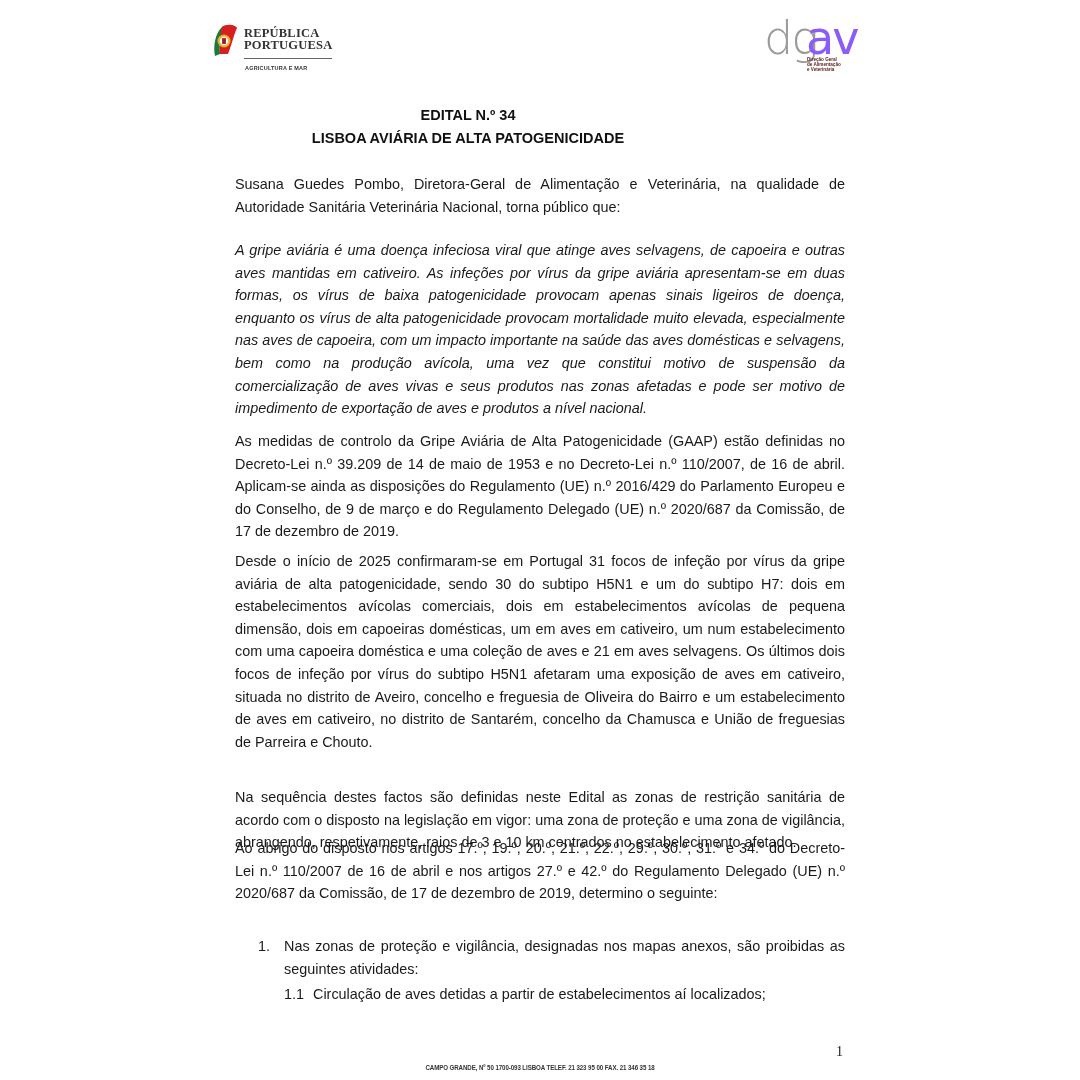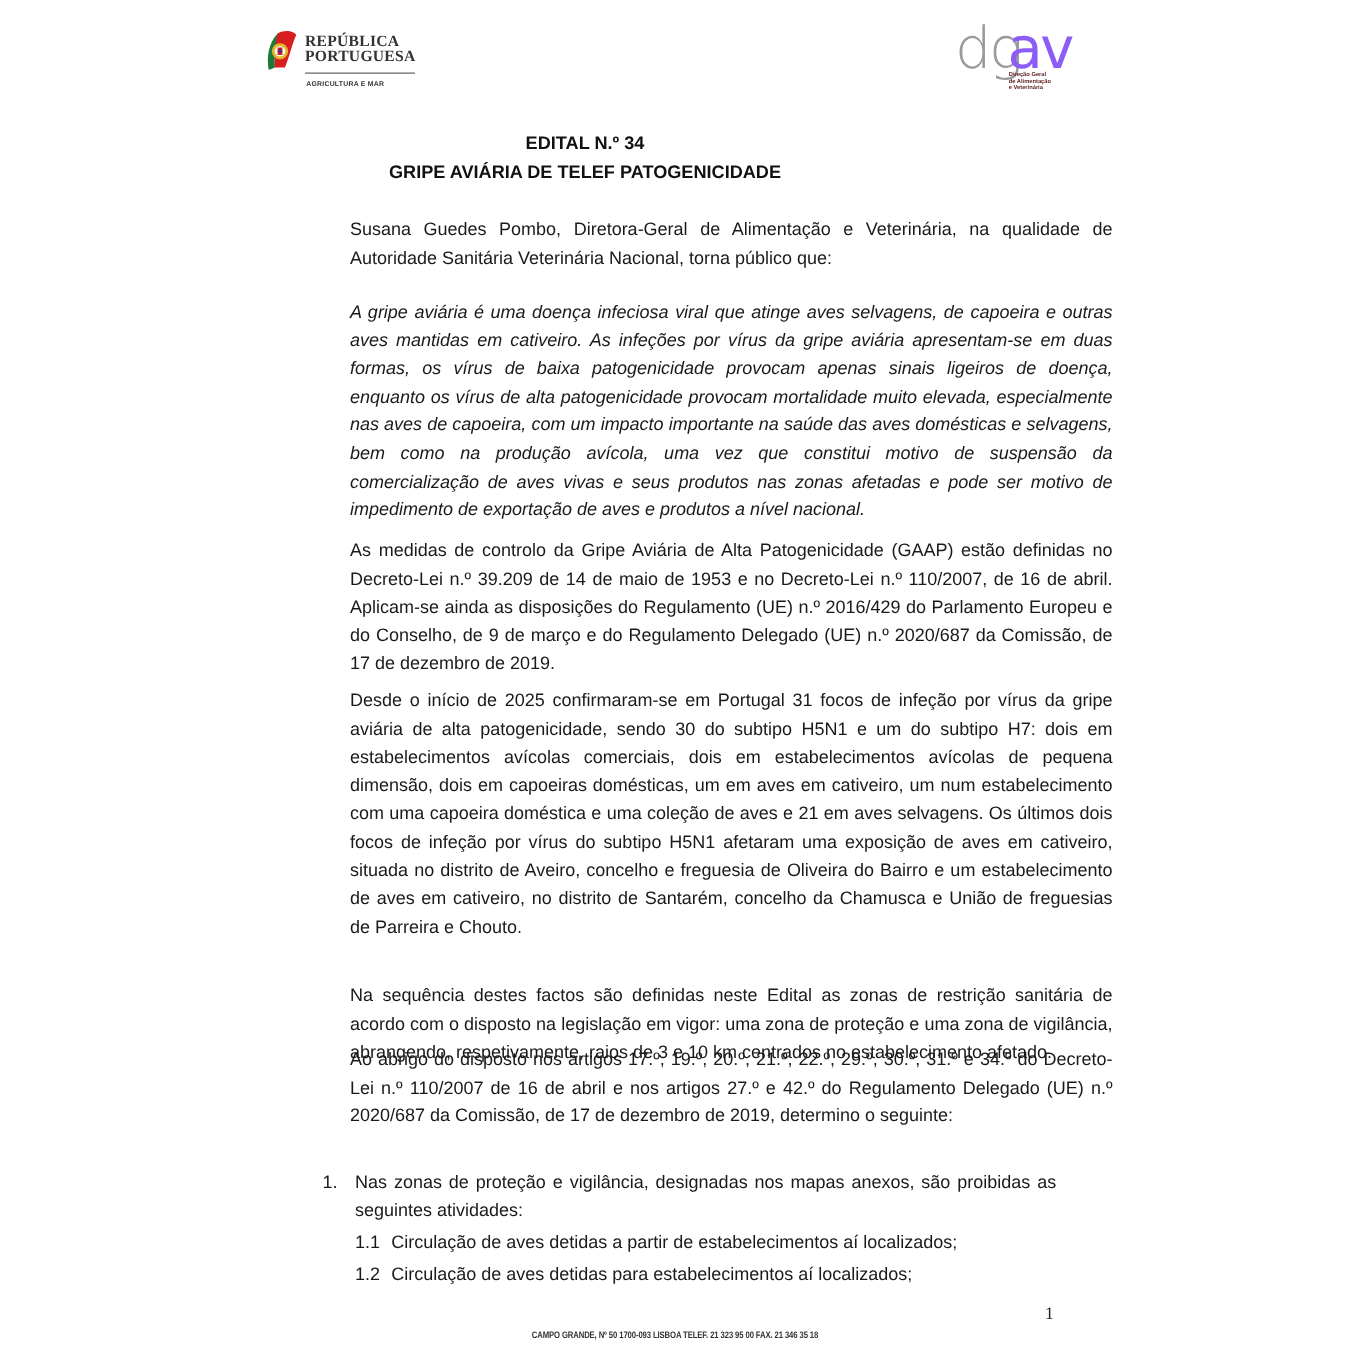--- a/index.html
+++ b/index.html
@@ -21,21 +21,21 @@
                font-family: "DejaVu Sans", sans-serif; letter-spacing: -2px; }
     .dgav-sub { position: absolute; left: 43px; top: 37px; font-size: 4.6px; line-height: 5px; color: #5a1c1c; font-weight: bold; }
 
     
     .title { position: absolute; left: 0; width: 936px; text-align: center; font-weight: bold; font-size: 14.5px; color: #111; }
     .title1 { top: 107px; }
     .title2 { top: 130px; }
 
     
     .body-text { position: absolute; left: 235px; width: 610px; font-size: 14.4px; line-height: 22.6px;
-                 text-align: justify; color: #1a1a1a; margin-left: 45px; }
+                 text-align: justify; color: #1a1a1a; }
     .body-text p { margin: 0; }
     .p-intro { top: 173px; }
     .p1 { top: 239px; font-style: italic; }
     .p2 { top: 430px; }
     .p3 { top: 550px; }
     .p4 { top: 786px; }
     .p5 { top: 837px; }
 
     .list { position: absolute; left: 235px; width: 610px; top: 935px; font-size: 14.4px; line-height: 22.6px; color: #1a1a1a; }
     .li { position: relative; padding-left: 49px; text-align: justify; }
@@ -72,21 +72,21 @@
   <span class="dgav-dg">dg</span>
   <span class="dgav-av">av</span>
   <div class="dgav-sub">
     <div>Direção Geral</div>
     <div>de Alimentação</div>
     <div>e Veterinária</div>
   </div>
 </div>
 
 <div class="title title1">EDITAL N.º 34</div>
-<div class="title title2">GRIPE AVIÁRIA DE TELEF PATOGENICIDADE</div>
+<div class="title title2">LISBOA AVIÁRIA DE ALTA PATOGENICIDADE</div>
 
 <div class="body-text p-intro">
   <p>Susana Guedes Pombo, Diretora-Geral de Alimentação e Veterinária, na qualidade de Autoridade Sanitária Veterinária Nacional, torna público que:</p>
 </div>
 <div class="body-text p1">
   <p>A gripe aviária é uma doença infeciosa viral que atinge aves selvagens, de capoeira e outras aves mantidas em cativeiro. As infeções por vírus da gripe aviária apresentam-se em duas formas, os vírus de baixa patogenicidade provocam apenas sinais ligeiros de doença, enquanto os vírus de alta patogenicidade provocam mortalidade muito elevada, especialmente nas aves de capoeira, com um impacto importante na saúde das aves domésticas e selvagens, bem como na produção avícola, uma vez que constitui motivo de suspensão da comercialização de aves vivas e seus produtos nas zonas afetadas e pode ser motivo de impedimento de exportação de aves e produtos a nível nacional.</p>
 </div>
 <div class="body-text p2">
   <p>As medidas de controlo da Gripe Aviária de Alta Patogenicidade (GAAP) estão definidas no Decreto-Lei n.º 39.209 de 14 de maio de 1953 e no Decreto-Lei n.º 110/2007, de 16 de abril. Aplicam-se ainda as disposições do Regulamento (UE) n.º 2016/429 do Parlamento Europeu e do Conselho, de 9 de março e do Regulamento Delegado (UE) n.º 2020/687 da Comissão, de 17 de dezembro de 2019.</p>
 </div>
@@ -102,20 +102,16 @@
 
 <div class="list">
   <div class="li">
     <span class="li-num">1.</span>
     <span>Nas zonas de proteção e vigilância, designadas nos mapas anexos, são proibidas as seguintes atividades:</span>
   </div>
   <div class="sub-li">
     <span class="sub-num">1.1</span>
     <span>Circulação de aves detidas a partir de estabelecimentos aí localizados;</span>
   </div>
-  <div class="sub-li">
-    <span class="sub-num">1.2</span>
-    <span>Circulação de aves detidas para estabelecimentos aí localizados;</span>
-  </div>
 </div>
 
 <div class="page-num">1</div>
 <div class="footer">CAMPO GRANDE, Nº 50 1700-093 LISBOA TELEF. 21 323 95 00 FAX. 21 346 35 18</div>
 
 </body></html>

